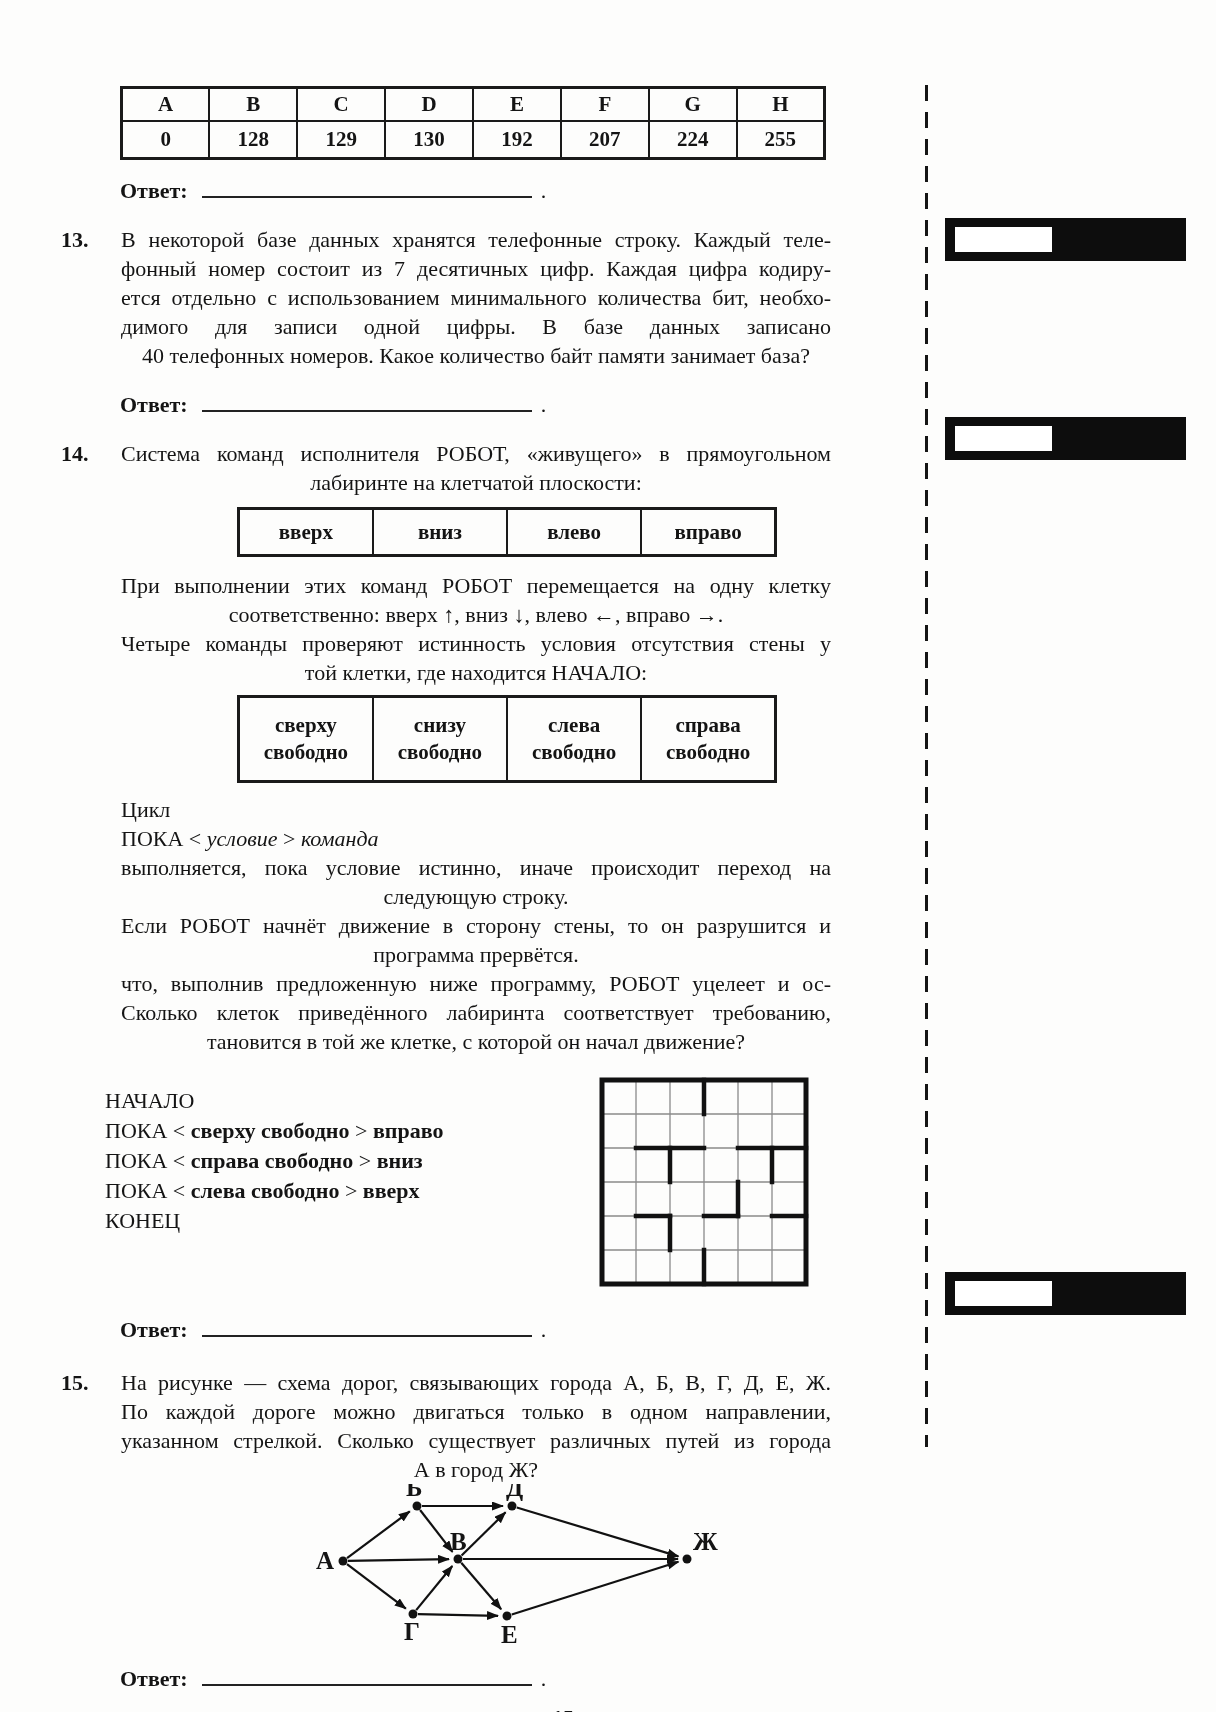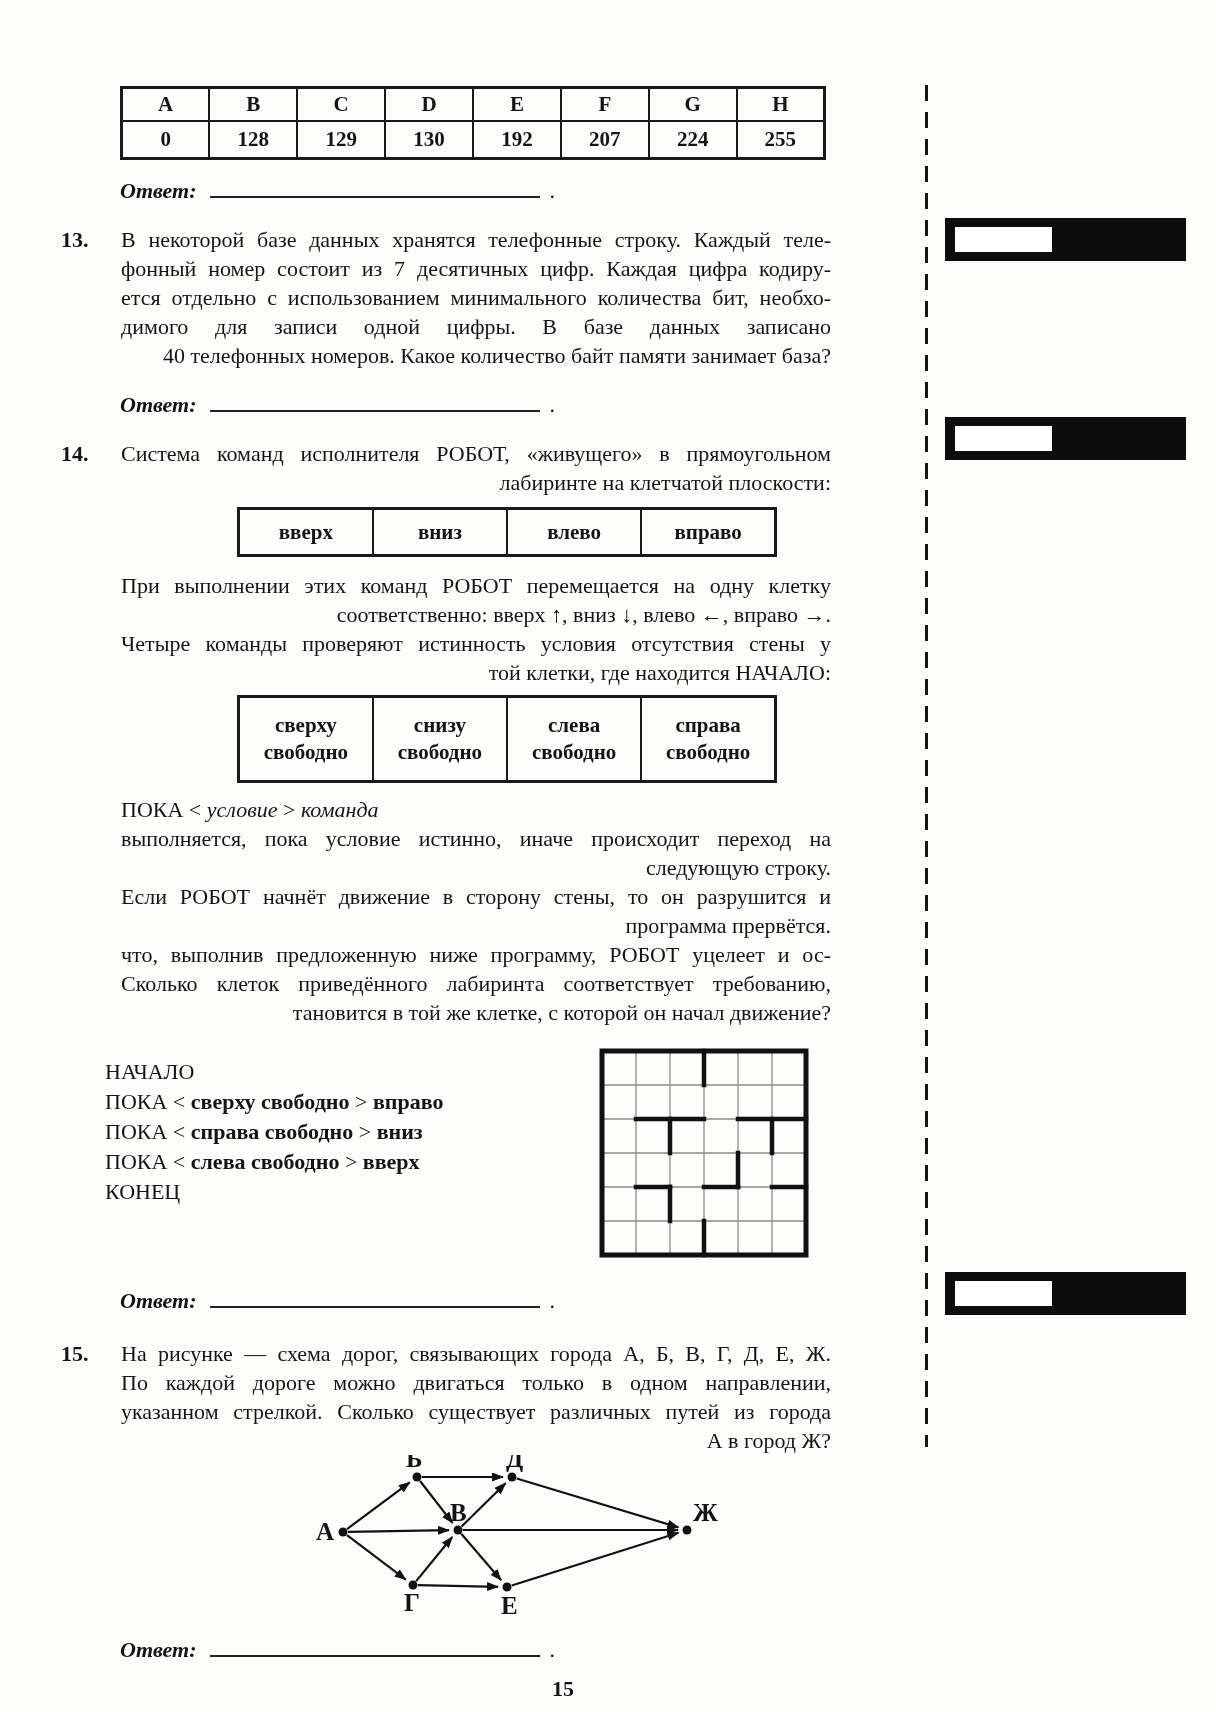--- a/index.html
+++ b/index.html
@@ -11,30 +11,30 @@
   .content{position:absolute;left:60px;top:86px;width:786px;font-size:22px;line-height:29px}
 
   
   .hex-table{border-collapse:collapse;margin-left:60px;width:706px;text-align:center;
     font-weight:bold;font-size:21px;border:3px solid #1a1a1a}
   .hex-table td{border:2px solid #1a1a1a;height:28px;width:12.5%}
   .hex-table tr + tr td{height:33px}
 
   
   .answer{margin:16px 0 0 60px;font-size:22px;white-space:nowrap}
-  .ans-label{font-weight:bold;font-style:italic}
+  .ans-label{font-weight:bold;}
   .ans-rule{display:inline-block;width:330px;height:18px;border-bottom:2px solid #222;margin-left:14px}
   .ans-dot{margin-left:9px}
 
   
   .question{display:flex;margin-top:20px}
   .qnum{width:60px;flex:none;font-weight:bold;padding-left:1px}
   .qbody{width:710px}
   .jl{text-align:justify;text-align-last:justify}
-  .ll{text-align:right}
+  .ll{text-align:center}
 
   
   .cmd-table,.cond-table{border-collapse:collapse;margin:8px 0 0 116px;width:540px;
     text-align:center;font-weight:bold;font-size:21px;border:3px solid #1a1a1a}
   .cmd-table td{border:2.5px solid #1a1a1a;height:42px;width:25%}
   .cond-table td{border:2.5px solid #1a1a1a;height:80px;width:25%;line-height:27px}
   .cond-table td span{display:block}
   .cmd-table{margin-top:10px}
   .cond-table{margin-top:8px}
 
@@ -165,20 +165,21 @@
           </td>
           <td>
             <span>справа</span>
             <span>свободно</span>
           </td>
         </tr>
       </tbody>
         </table>
 
       <div class="cycle">
+        <div>Цикл</div>
         <div>
           <span>ПОКА</span>
           <span>&lt;</span>
           <span class="ital">условие</span>
           <span>&gt;</span>
           <span class="ital">команда</span>
         </div>
         <div class="jl">выполняется, пока условие истинно, иначе происходит переход на</div>
         <div class="ll">следующую строку.</div>
         <div class="jl">Если РОБОТ начнёт движение в сторону стены, то он разрушится и</div>

